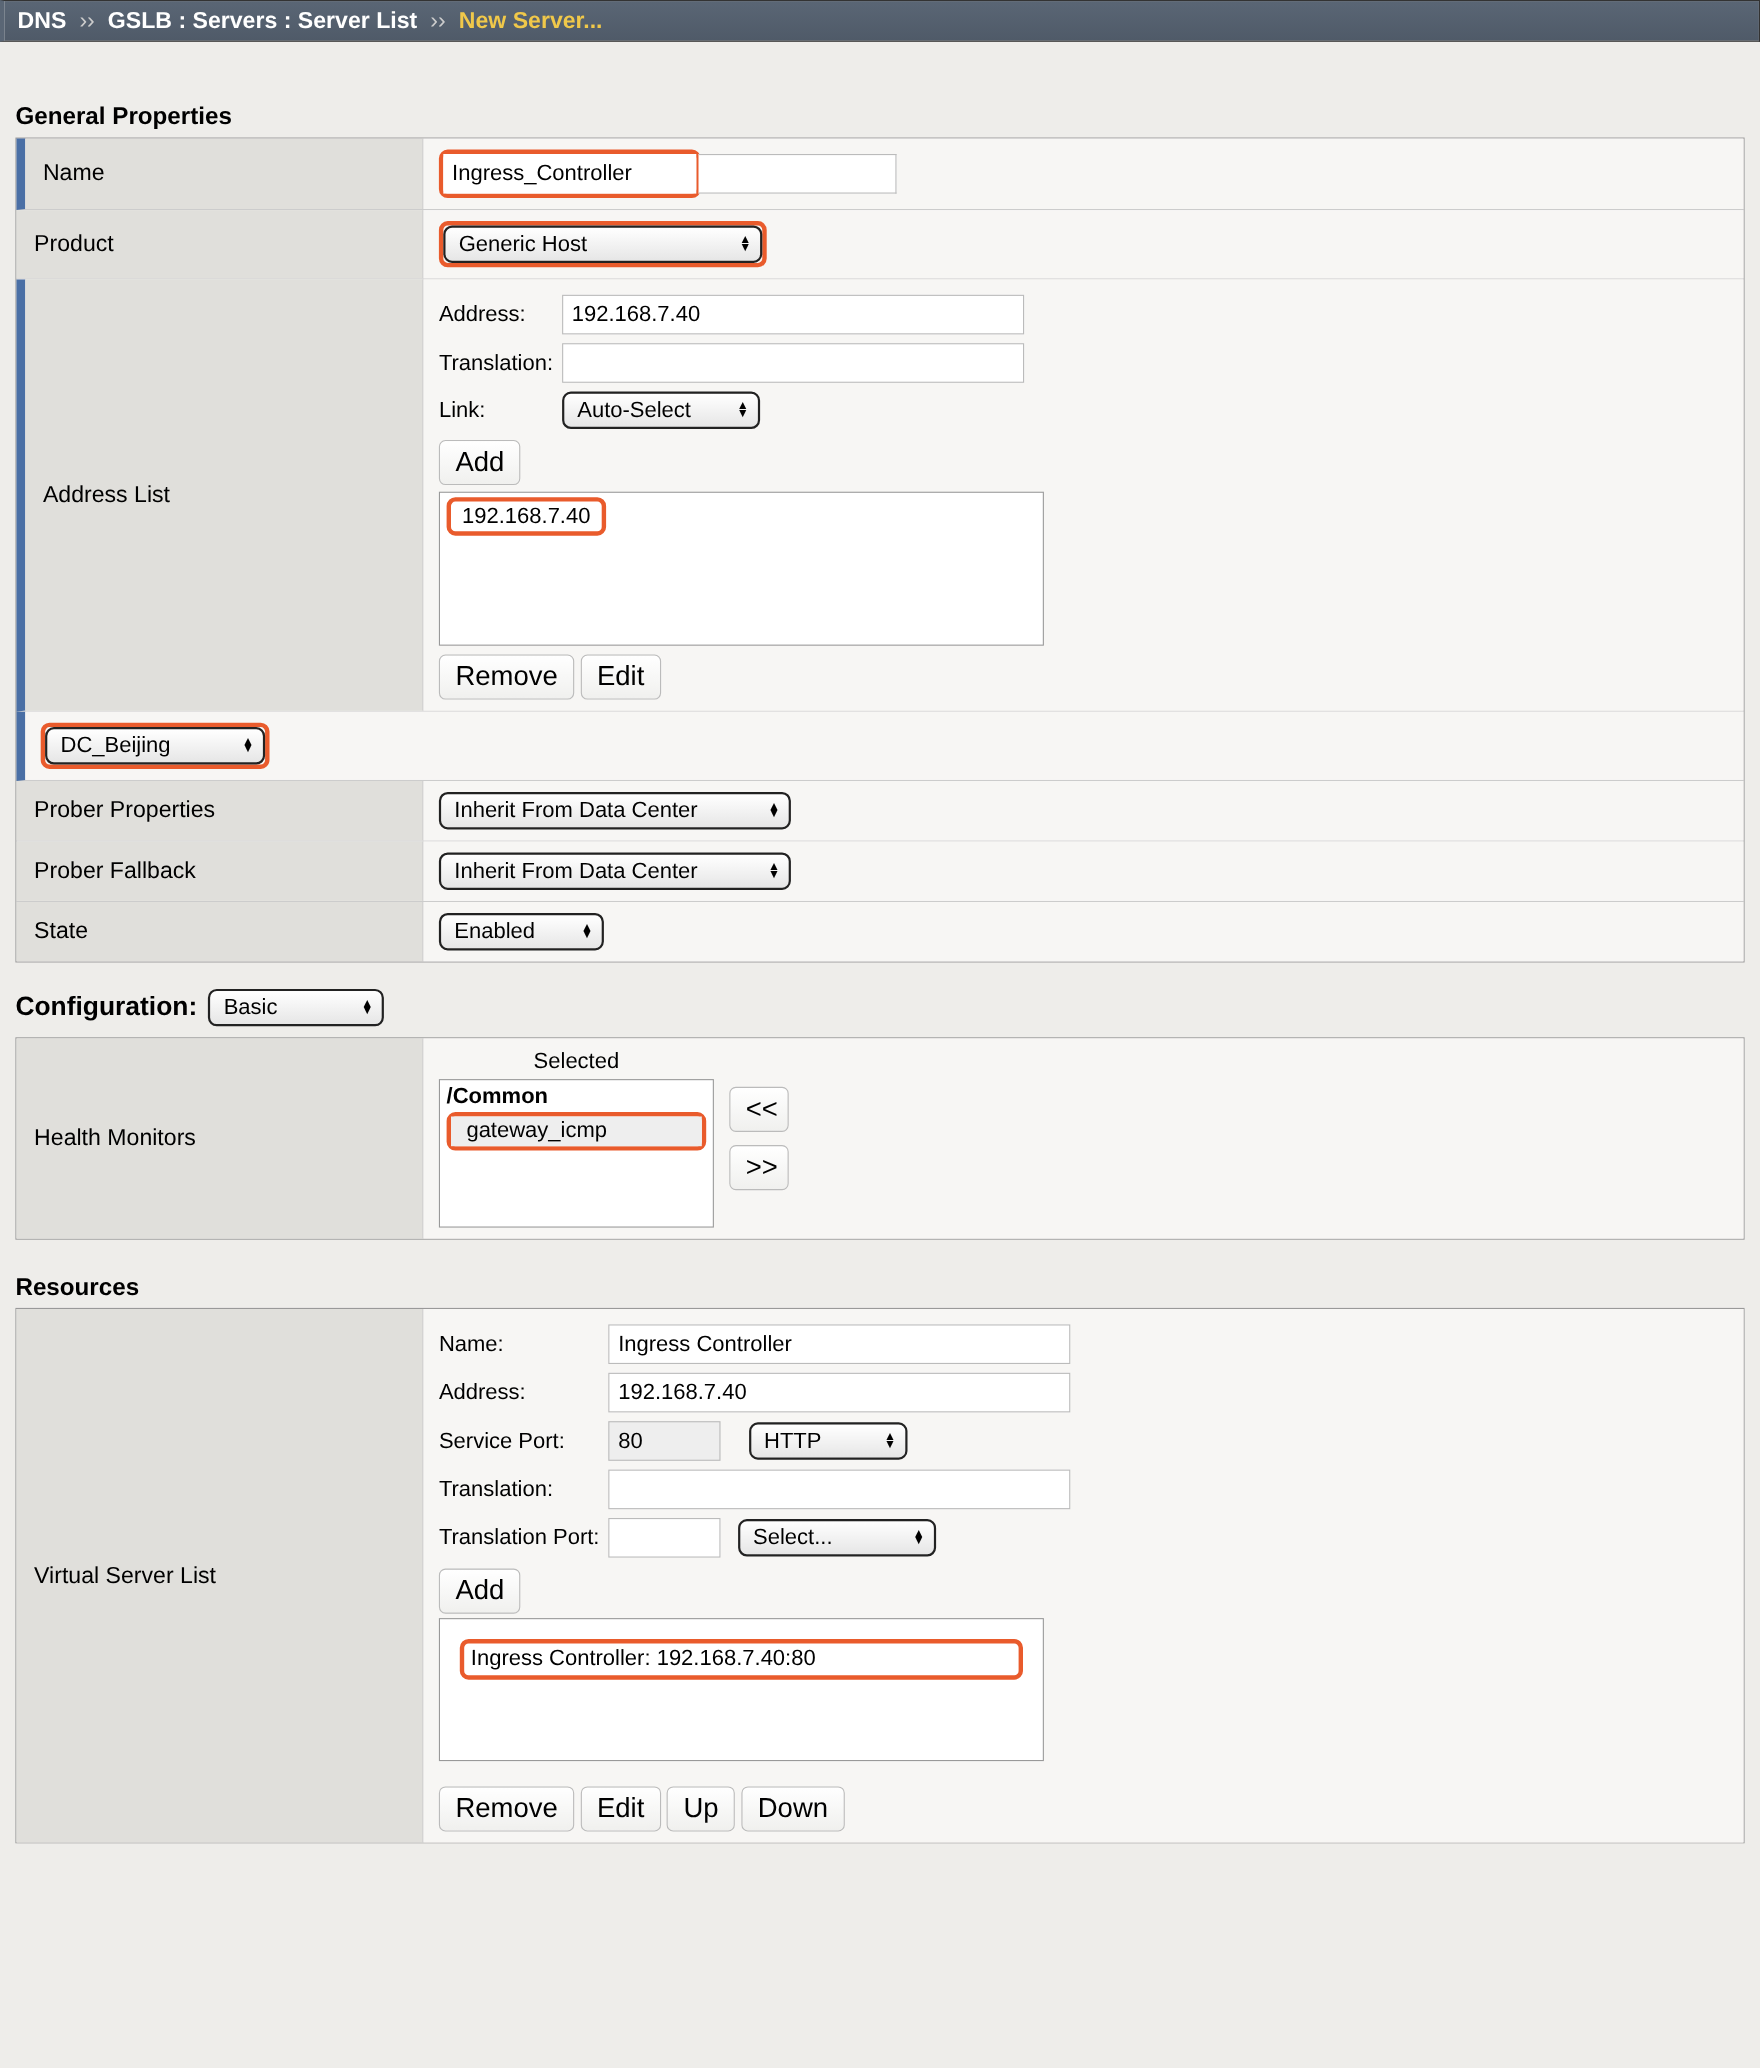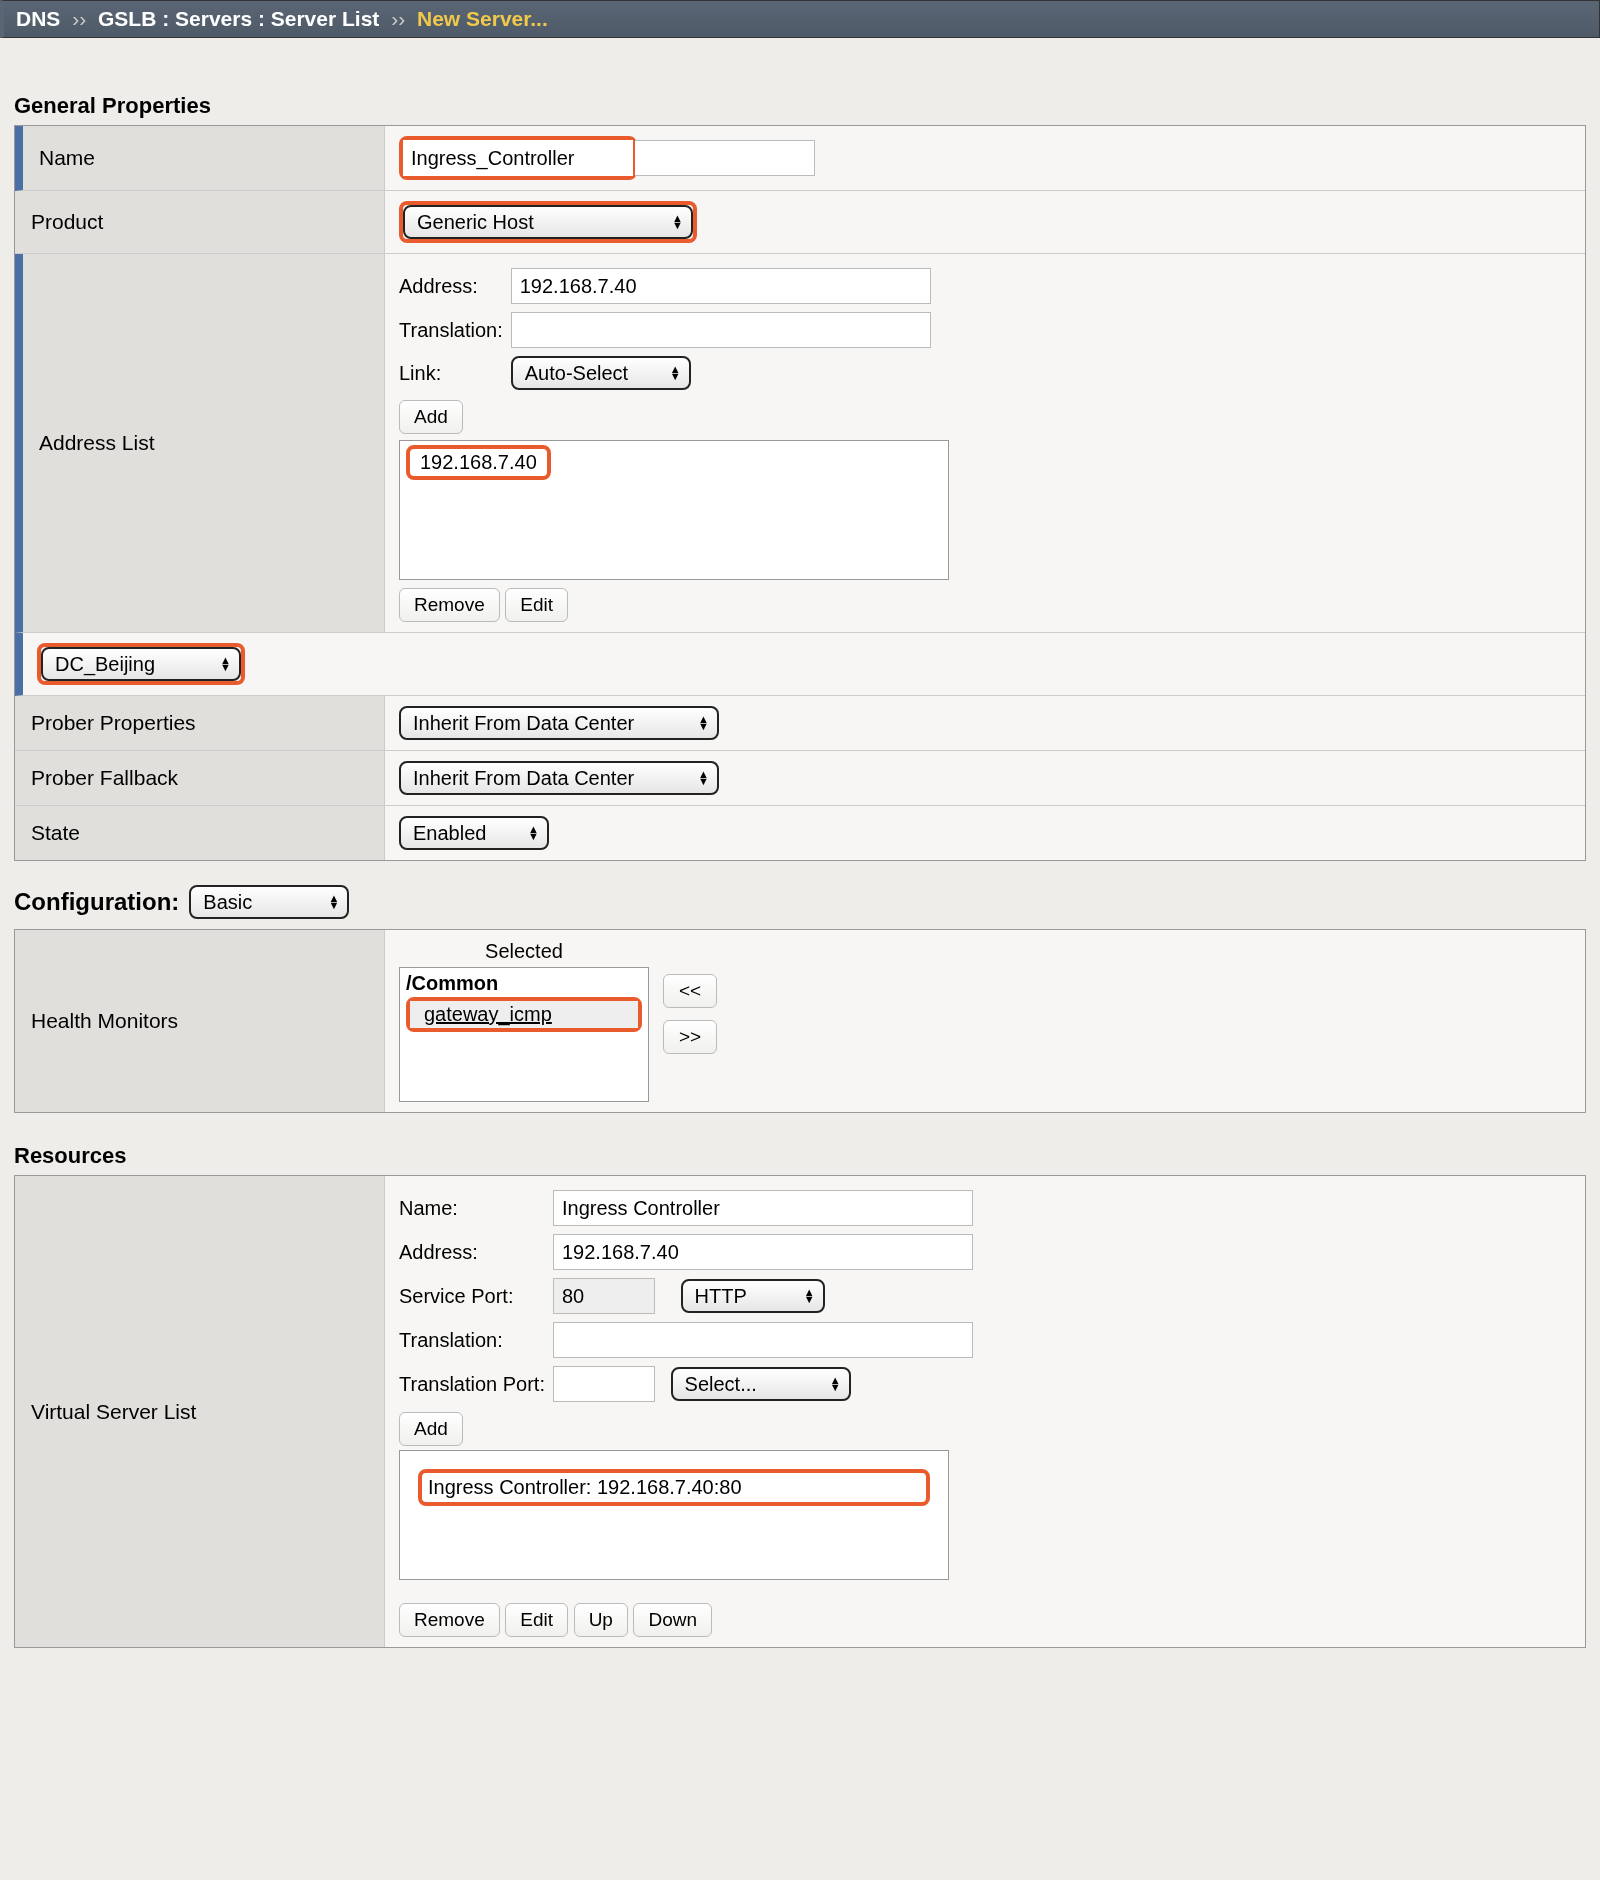--- a/index.html
+++ b/index.html
@@ -83,21 +83,21 @@
   }
   .select .arrows {
     margin-left: 10px;
     display:flex; flex-direction:column; line-height:7px; font-size:11px;
   }
   .btn {
     display:inline-block;
     border: 1px solid #bbb;
     border-radius: 6px;
     background: linear-gradient(#ffffff, #f0f0ee);
-    font-size: 19px;
+    font-size: 25px;
     padding: 5px 14px;
     cursor:pointer;
   }
   .listbox {
     border: 1px solid #999;
     background: #fff;
     font-size: 20px;
     padding: 4px 6px;
     overflow: auto;
   }
@@ -264,21 +264,21 @@
 </div>
 <div class="panel">
   <div class="row">
     <div class="label-cell">Health Monitors</div>
     <div class="value-cell">
       <div class="hmon-wrap">
         <div>
           <div class="hmon-col-head">Selected</div>
           <div class="listbox" style="width:250px; height:135px;">
             <div class="hdr">/Common</div>
-            <span class="highlight-tight" style="display:block; margin-top:2px;text-decoration:underline;">
+            <span class="highlight-tight" style="display:block; margin-top:2px;">
               <div class="opt hl" style="padding:2px 14px;">gateway_icmp</div>
             </span>
           </div>
         </div>
         <div class="hmon-btns">
           <span class="btn" style="width:54px; text-align:center;">&lt;&lt;</span>
           <span class="btn" style="width:54px; text-align:center;">&gt;&gt;</span>
         </div>
       </div>
     </div>

